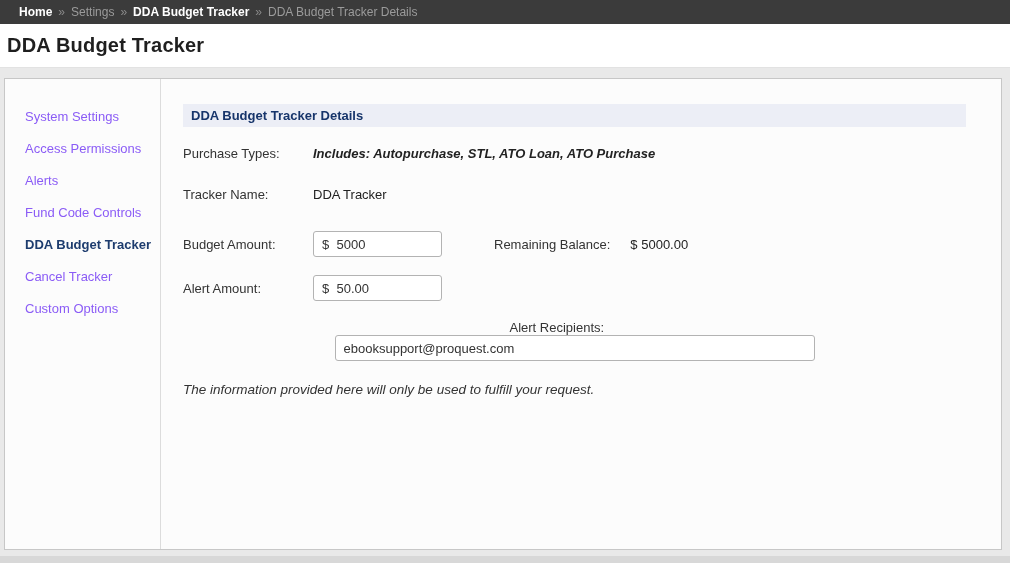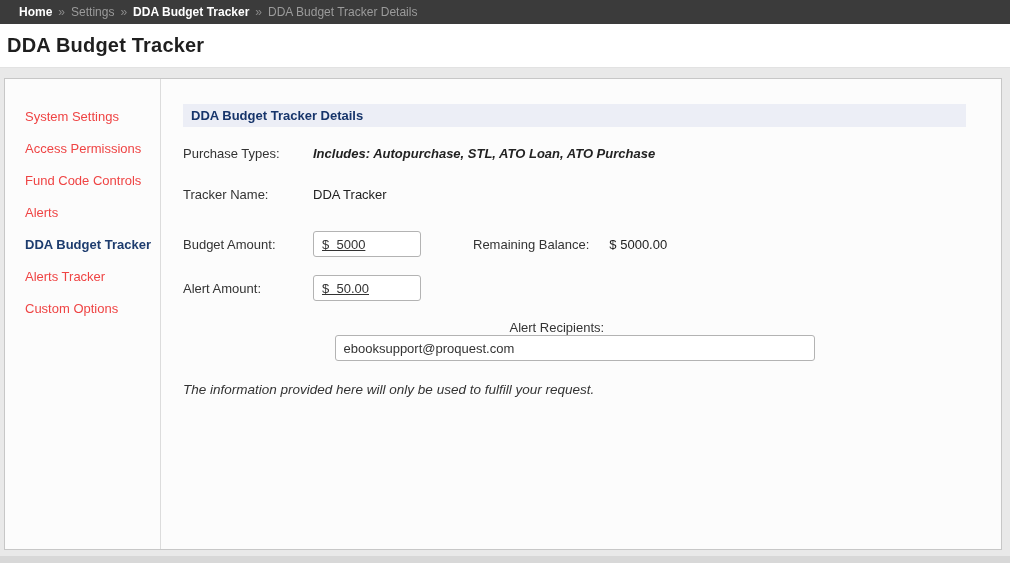--- a/index.html
+++ b/index.html
@@ -29,21 +29,21 @@
   .title-bar h1 { font-size:20px; font-weight:bold; color:#1f1f1f; letter-spacing:0.2px; }
   
   .panel {
     position:absolute; left:4px; top:78px; width:998px; height:472px;
     background:#fcfcfc; border:1px solid #c7c7c7;
     display:flex;
   }
   .sidebar { width:155px; padding-top:22px; flex:none; }
   .side-item {
     height:32px; line-height:32px; padding-left:20px;
-    font-size:13px; color:#ef4444; cursor:pointer; white-space:nowrap;
+    font-size:13px; color:#8b5cf6; cursor:pointer; white-space:nowrap;
   }
   .side-item.active { color:#1d3c6e; font-weight:bold; }
   .main {
     flex:1; border-left:1px solid #dcdcdc;
     padding:25px 0 0 22px;
   }
   .main-inner { width:783px; }
   .panel-header {
     height:23px; line-height:23px; background:#eceef6;
     padding-left:8px; font-size:13px; font-weight:bold; color:#17356b;
@@ -54,21 +54,21 @@
   .row .lbl { width:130px; flex:none; font-size:13px; color:#333; }
   .row .lbl.top { align-self:flex-start; margin-top:3px; }
   .val { font-size:13px; color:#222; }
   .val.bold-italic { font-weight:bold; font-style:italic; }
   .txt {
     height:26px; border:1px solid #b3b3b3; border-radius:3px;
     font-family:"Liberation Sans","DejaVu Sans",sans-serif;
     font-size:13px; color:#333; padding:0 0 0 8px; background:#fff;
     outline:none;
   }
-  .txt.amount { width:108px;text-decoration:underline; }
+  .txt.amount { width:129px; }
   .txt.wide { width:480px; }
   .rb-label { font-size:13px; color:#333; margin-left:9px; }
   .radio {
     width:14px; height:14px; border:1px solid #9a9a9a; border-radius:50%;
     background:#fdfdfd; display:inline-flex; align-items:center; justify-content:center;
     cursor:pointer; flex:none;
   }
   .radio.selected::after { content:""; width:6px; height:6px; border-radius:50%; background:#4b4b4b; }
   .checkbox {
     width:13px; height:13px; border:1px solid #9a9a9a; border-radius:2px;
@@ -113,24 +113,24 @@
 
 <div class="title-bar">
   <h1>DDA Budget Tracker</h1>
 </div>
 
 <div class="panel">
 
   <div class="sidebar">
     <div class="side-item">System Settings</div>
     <div class="side-item">Access Permissions</div>
+    <div class="side-item">Alerts</div>
     <div class="side-item">Fund Code Controls</div>
-    <div class="side-item">Alerts</div>
     <div class="side-item active">DDA Budget Tracker</div>
-    <div class="side-item">Alerts Tracker</div>
+    <div class="side-item">Cancel Tracker</div>
     <div class="side-item">Custom Options</div>
   </div>
 
   <div class="main">
     <div class="main-inner">
 
       <div class="panel-header">DDA Budget Tracker Details</div>
 
       <div class="row" style="margin-bottom:26px;">
         <span class="lbl">Purchase Types:</span>

